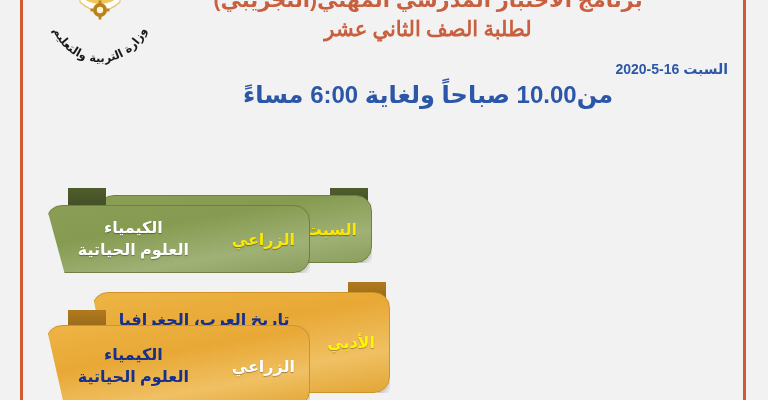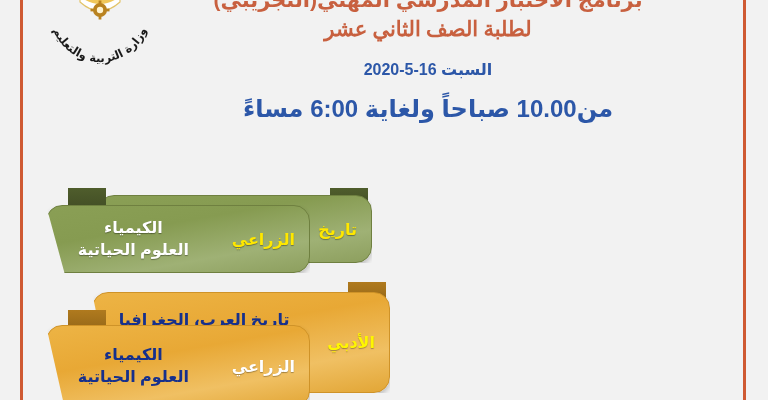--- a/index.html
+++ b/index.html
@@ -64,23 +64,24 @@
     color: #c8603f;
     margin-bottom: 3px;
   }
   #hdr-title-2 {
     font-size: 21px;
     color: #c8603f;
     margin-bottom: 16px;
     font-family: Liberation Serif, serif;
   }
   #hdr-date {
-    font-size: 16px;
+    font-size: 14px;
     color: #2c57a8;
-    margin-bottom: 13px;
+    margin-bottom: 1px;
+    text-align: right;
   }
   #hdr-time {
     font-size: 24px;
     color: #2c57a8;
   }
 
   
   .banner {
     position: absolute;
     box-sizing: border-box;
@@ -212,21 +213,21 @@
   <div id="header">
     <div class="hdr-line" id="hdr-title-1">برنامج الاختبار المدرسي المهني(التجريبي)</div>
     <div class="hdr-line" id="hdr-title-2">لطلبة الصف الثاني عشر</div>
     <div class="hdr-line" id="hdr-date">السبت 16-5-2020</div>
     <div class="hdr-line" id="hdr-time">من10.00 صباحاً ولغاية 6:00 مساءً</div>
   </div>
 
   <div class="banner-tab tab-green" id="tab-scientific"></div>
   <div class="banner green" id="banner-scientific">
     <div class="banner-inner">
-      <div class="branch-label">تاريخ</div>
+      <div class="branch-label">السبت</div>
       <div class="subject-list">
         <div class="subject-line">الكيمياء</div>
         <div class="subject-line">العلوم الحياتية</div>
       </div>
     </div>
   </div>
 
   <div class="banner-tab tab-green" id="tab-agricultural"></div>
   <div class="banner green" id="banner-agricultural">
     <div class="banner-inner">

